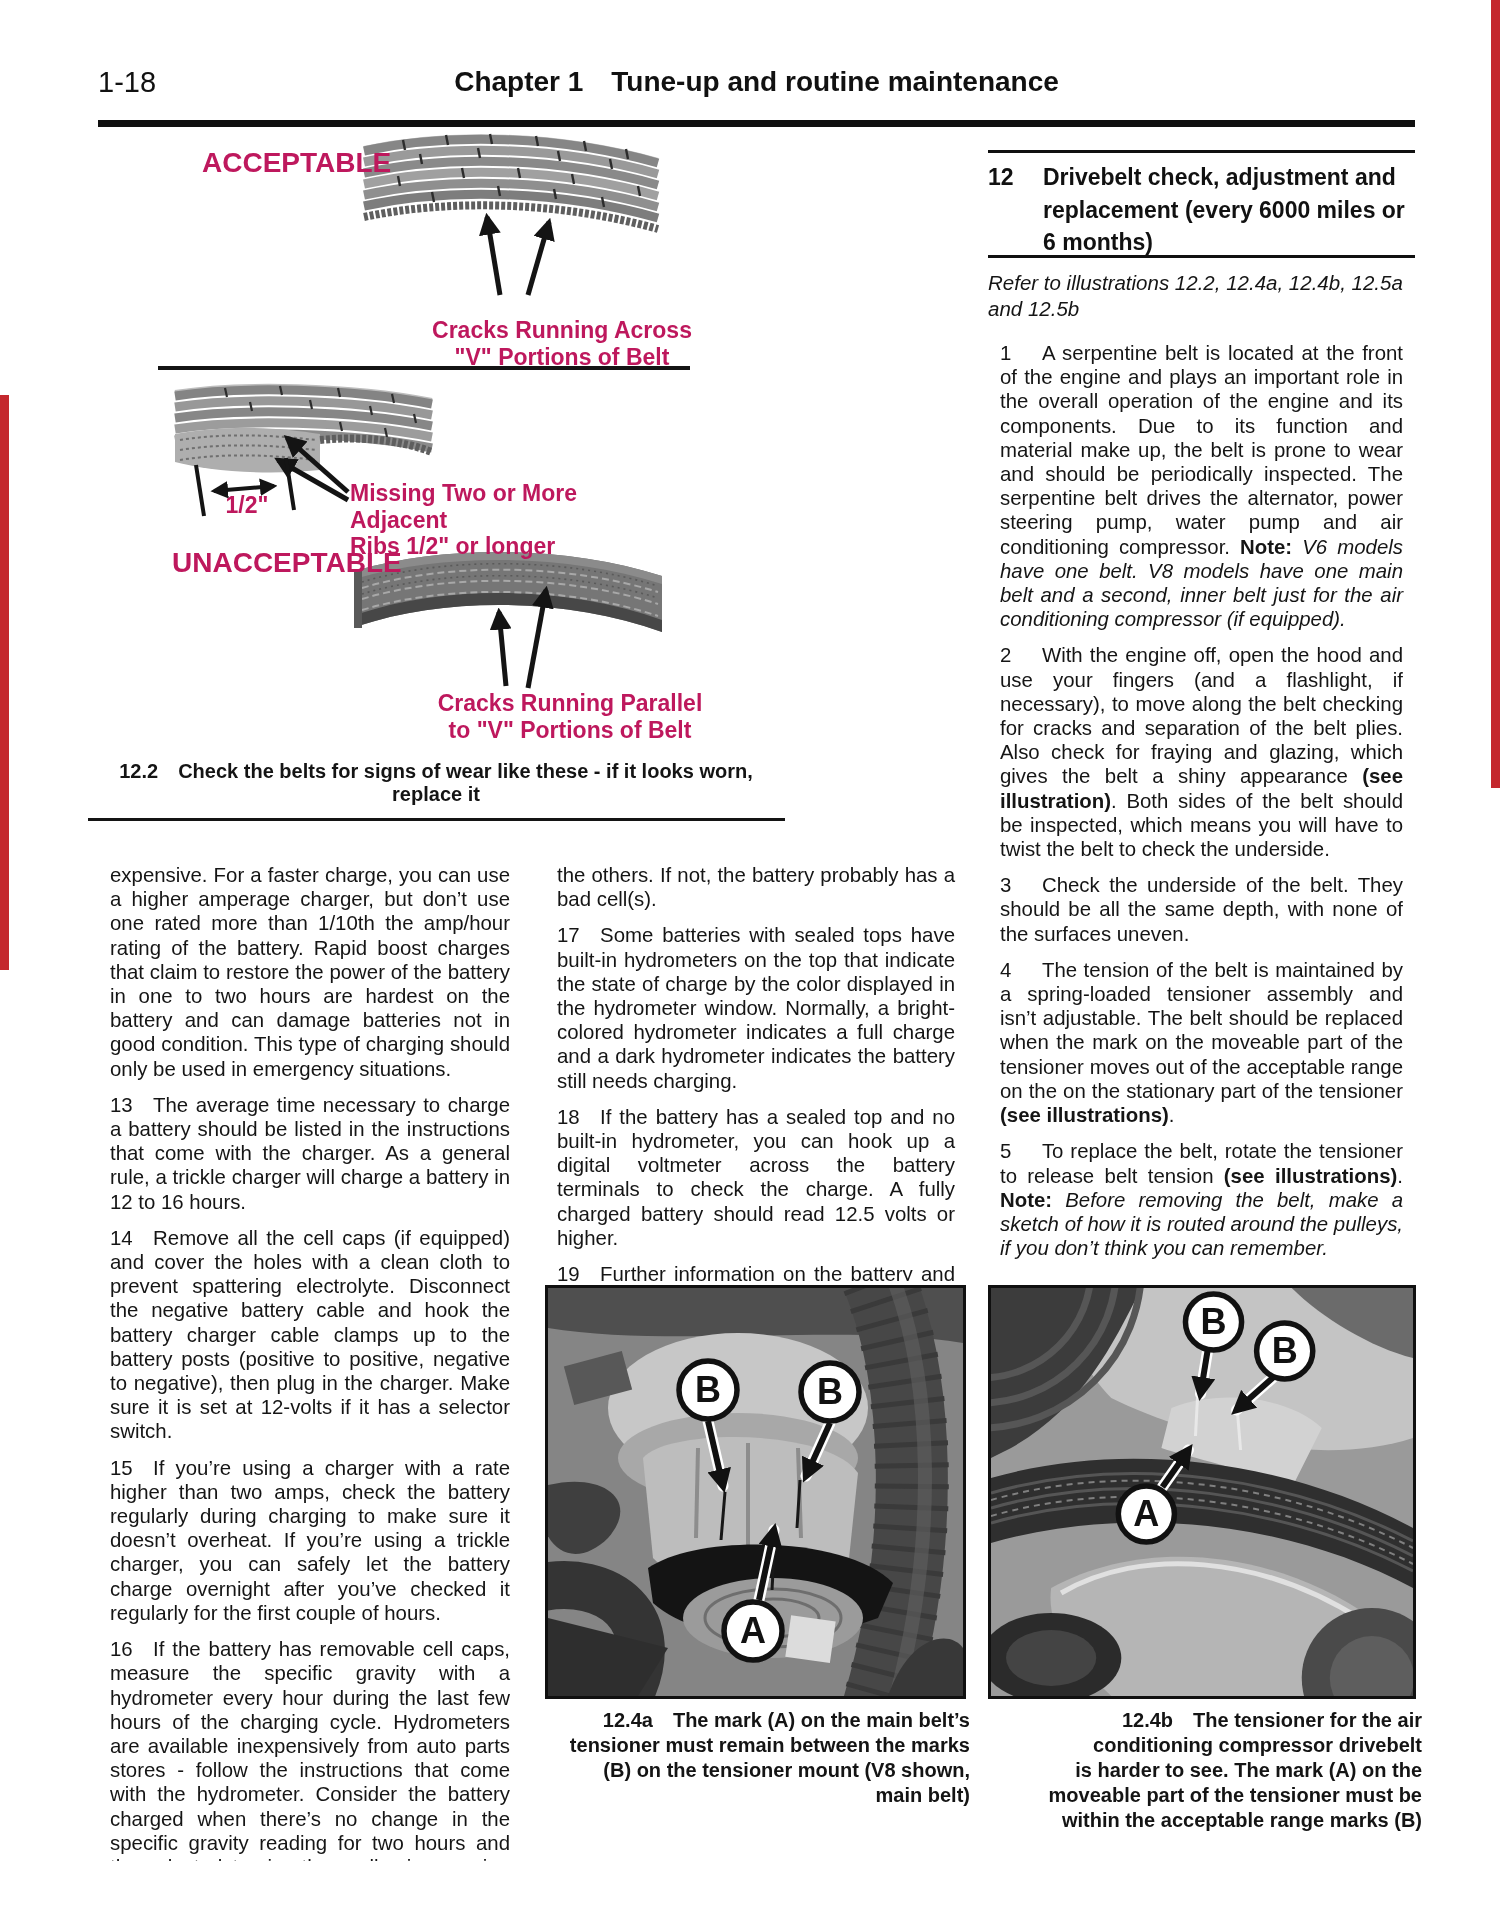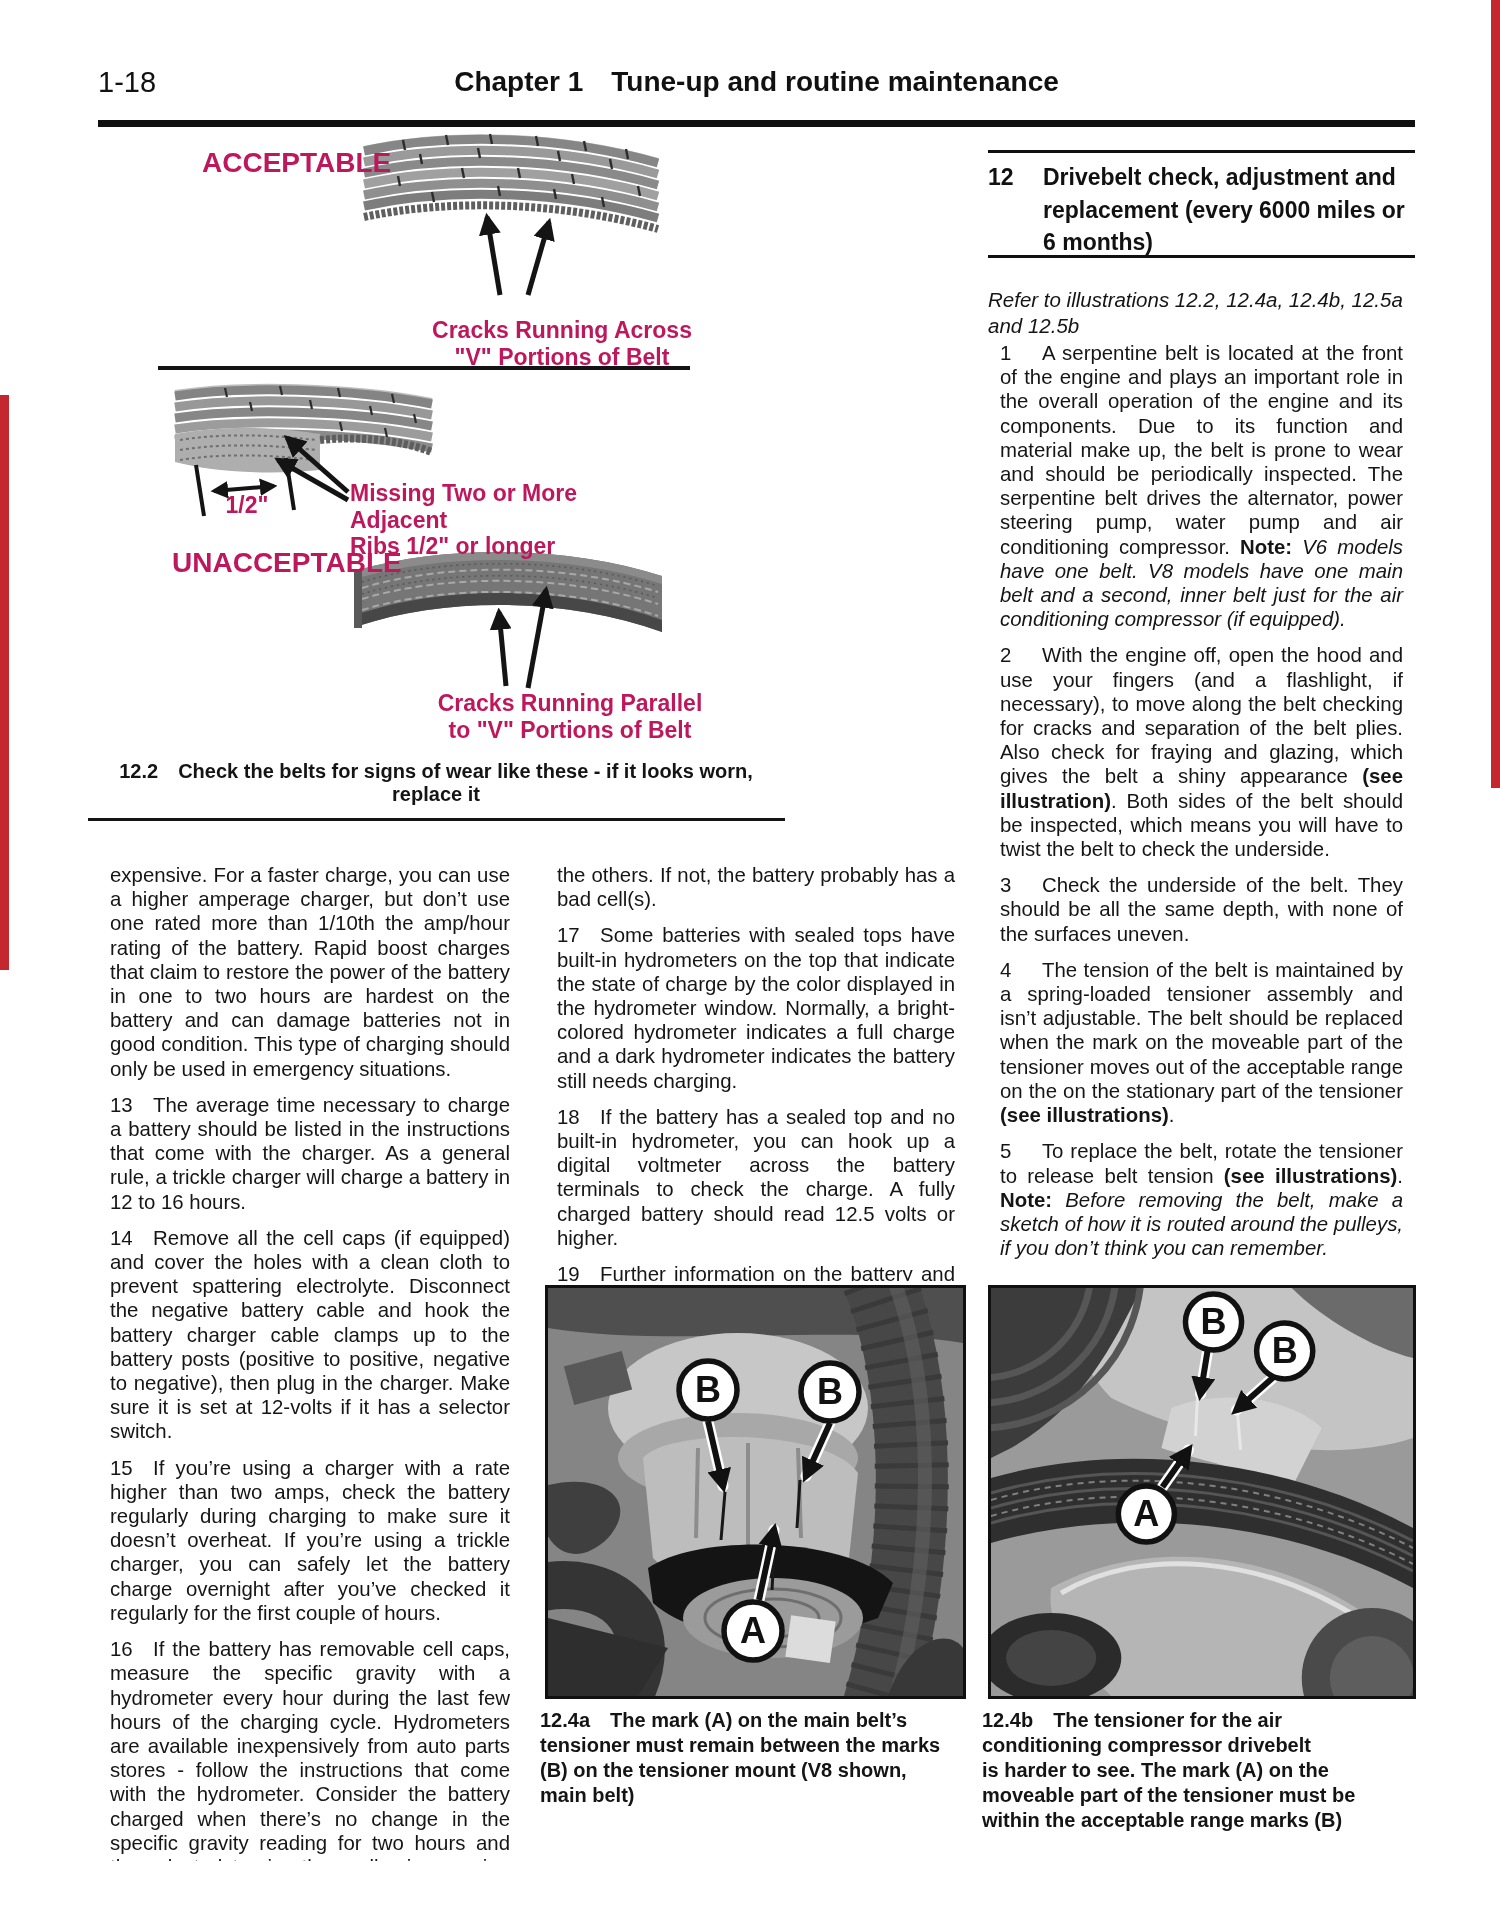--- a/index.html
+++ b/index.html
@@ -39,28 +39,28 @@
   .para{margin:12px;text-align:justify;}
   .s-b{font-weight:bold;}
   .s-i{font-style:italic;}
 
   
   .sec-rule{position:absolute;left:988px;width:427px;height:3px;background:#101010;}
   .sec-rule-top{top:150px;}
   .sec-rule-bot{top:255px;}
   .sec-head{position:absolute;left:988px;top:161px;width:427px;display:flex;font-weight:bold;font-size:23px;line-height:32.5px;color:#111;}
   .sec-num{width:55px;flex:none;}
-  .refer{position:absolute;left:988px;top:270px;width:427px;font-style:italic;font-size:20.5px;line-height:25.5px;color:#151515;margin-top:17px;}
+  .refer{position:absolute;left:988px;top:270px;width:427px;font-style:italic;font-size:20.5px;line-height:25.5px;color:#151515;}
 
   
   .photo{position:absolute;top:1285px;height:414px;border:3px solid #101010;background:#888;box-sizing:border-box;}
   .photo-a{left:545px;width:421px;}
   .photo-b{left:988px;width:428px;}
   .photo svg{display:block;width:100%;height:100%;}
-  .photo-cap{position:absolute;top:1708px;text-align:left;font-weight:bold;font-size:20px;line-height:25px;color:#141414;}
+  .photo-cap{position:absolute;top:1708px;text-align:right;font-weight:bold;font-size:20px;line-height:25px;color:#141414;}
   .cap-a{left:540px;width:430px;}
   .cap-b{left:982px;width:440px;}
   .badge-letter{font-family:"Liberation Sans",sans-serif;font-weight:bold;}
 </style>
 </head>
 <body>
 
 <div class="page">
 
   <div class="red-strip red-left" style="background: rgb(196, 40, 46);"></div>

